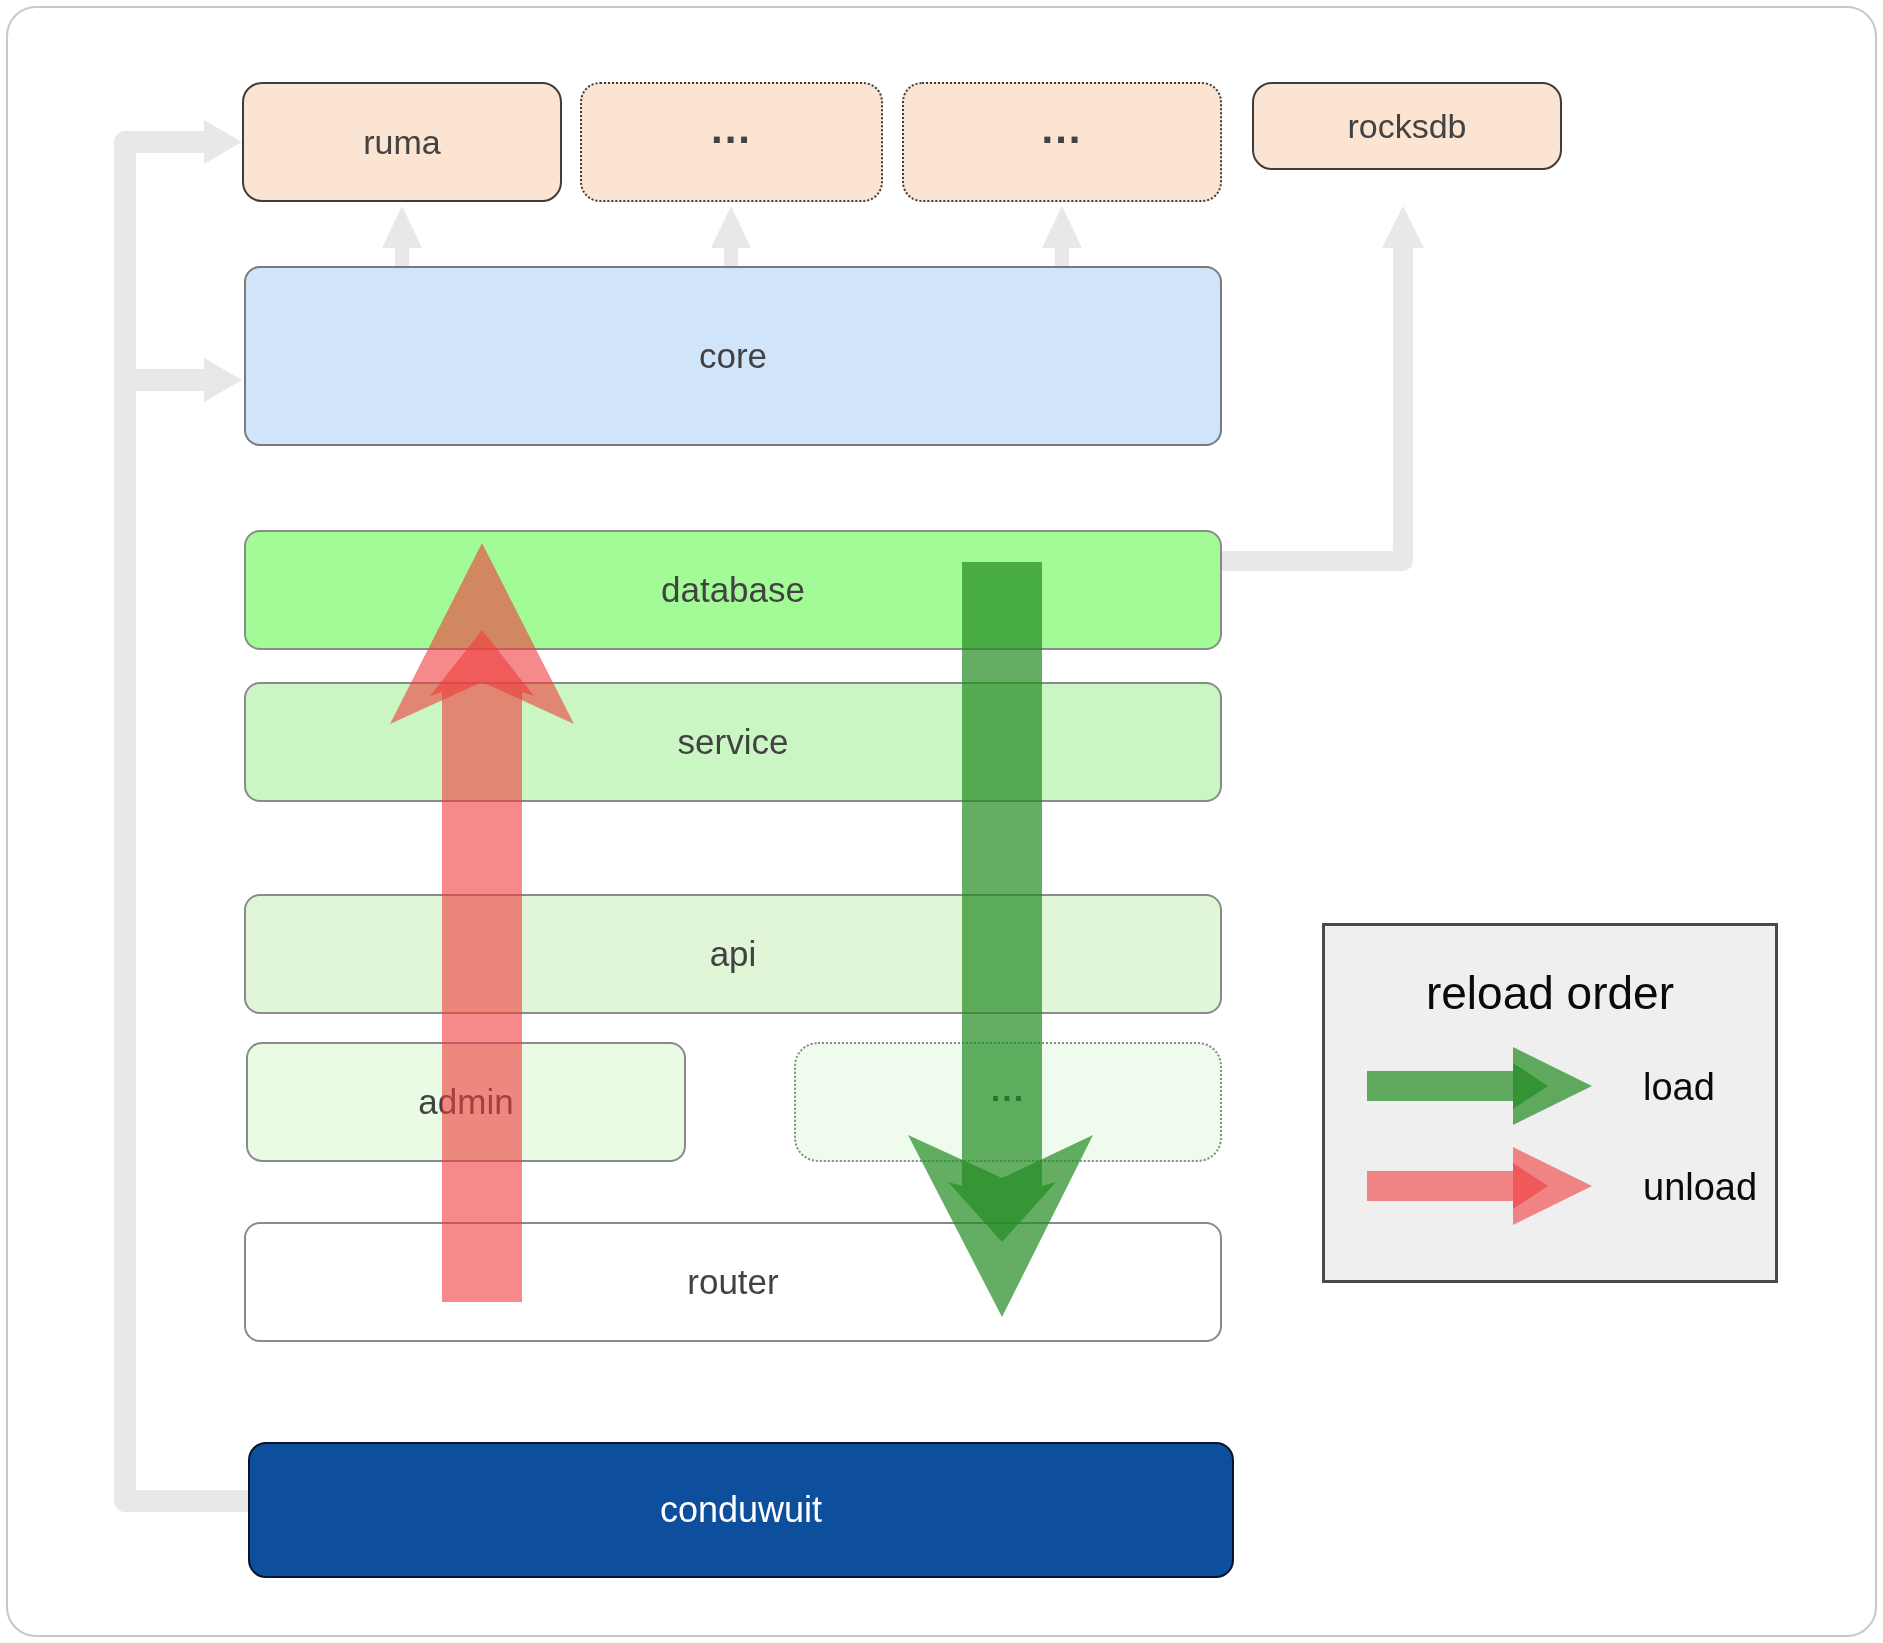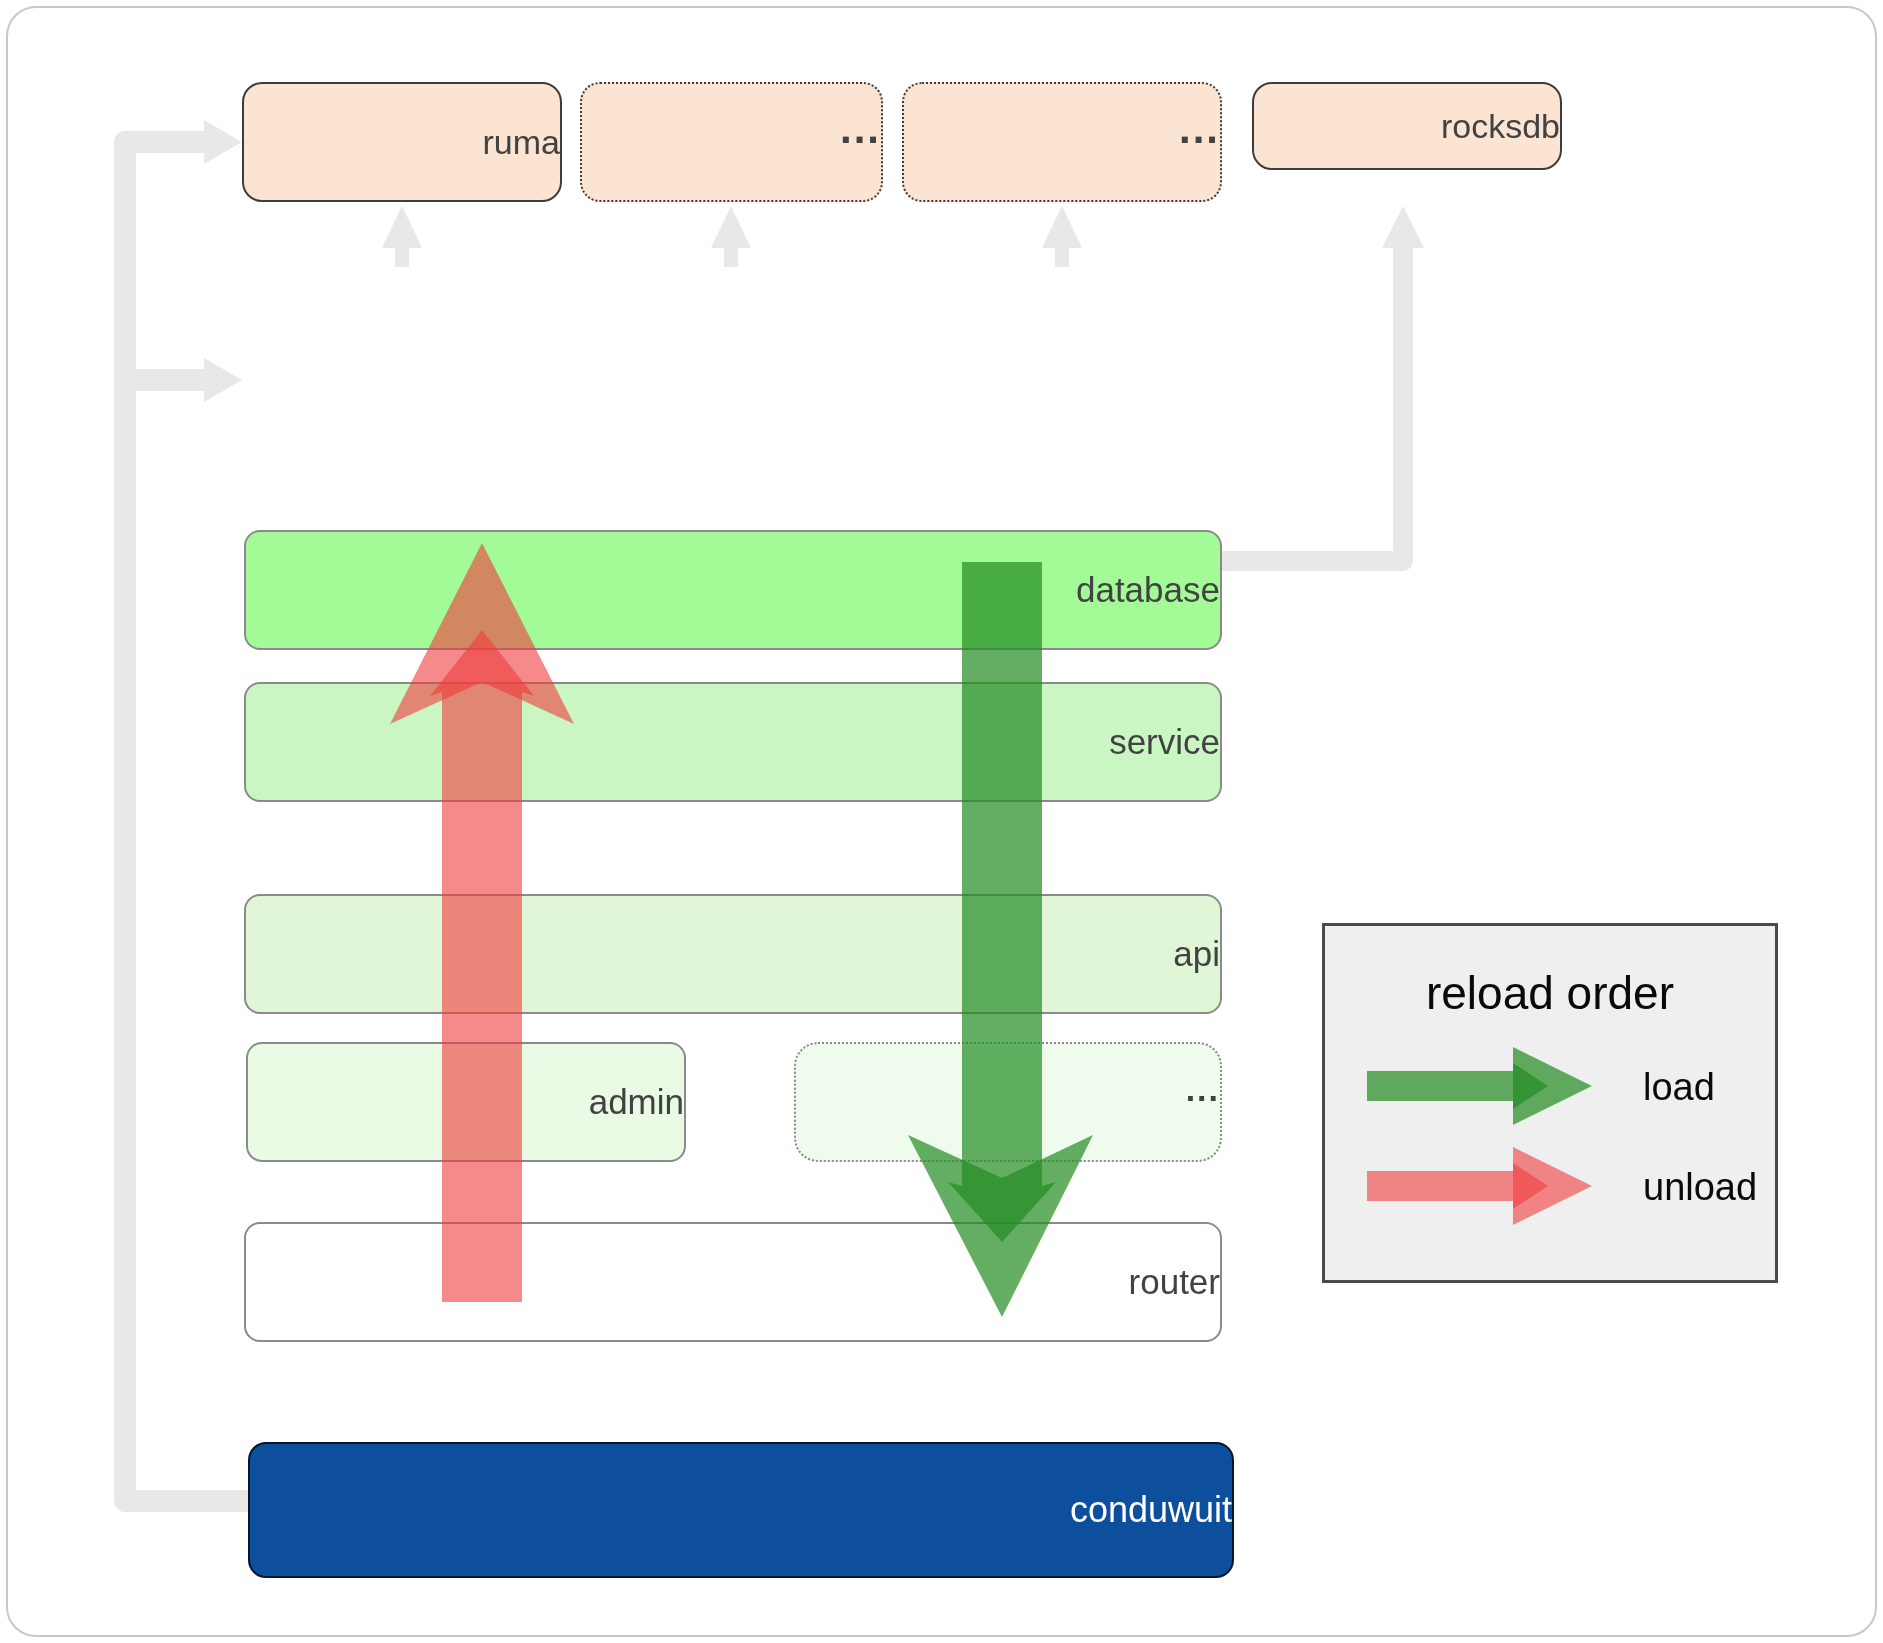--- a/index.html
+++ b/index.html
@@ -10,21 +10,21 @@
     font-family:"Liberation Sans", sans-serif;
     overflow:hidden;
   }
   .outer-frame{
     position:absolute;left:6px;top:6px;right:6px;bottom:6px;
     border:2.5px solid #c8c8c8;border-radius:30px;
   }
   svg.layer{position:absolute;left:0;top:0;pointer-events:none;}
 
   .box{
-    position:absolute;display:flex;align-items:center;justify-content:flex-end;
+    position:absolute;display:flex;align-items:center;justify-content:center;
     box-sizing:border-box;border-radius:16px;
     color:var(--label_text);font-size:35px;
   }
   .box .lbl{white-space:nowrap;}
   .top-box{
     border:2.5px solid var(--box_border_dark);
     background:var(--peach);border-radius:20px;font-size:34px;
   }
   .top-box.dotted{border-style:dotted;}
   .dots-lbl{font-weight:700;font-size:42px;letter-spacing:2px;transform:translateY(-13px);}
@@ -100,20 +100,23 @@
   <div class="box top-box dotted" style="left:580px;top:82px;width:303px;height:120px;">
     <span class="dots-lbl">...</span>
   </div>
   <div class="box top-box dotted" style="left:902px;top:82px;width:320px;height:120px;">
     <span class="dots-lbl">...</span>
   </div>
   <div class="box top-box" style="left:1252px;top:82px;width:310px;height:88px;">
     <span class="lbl">rocksdb</span>
   </div>
 
+  <div class="box core-box" style="left:244px;top:266px;width:978px;height:180px;">
+    <span class="lbl">core</span>
+  </div>
 
   <div class="box row-box db-box" style="left:244px;top:502px;width:978px;height:120px;">
     <span class="lbl">database</span>
   </div>
 
   <div class="box row-box service-box" style="left:244px;top:682px;width:978px;height:120px;">
     <span class="lbl">service</span>
   </div>
 
   <div class="box row-box api-box" style="left:244px;top:862px;width:978px;height:120px;margin-top:32px;">

